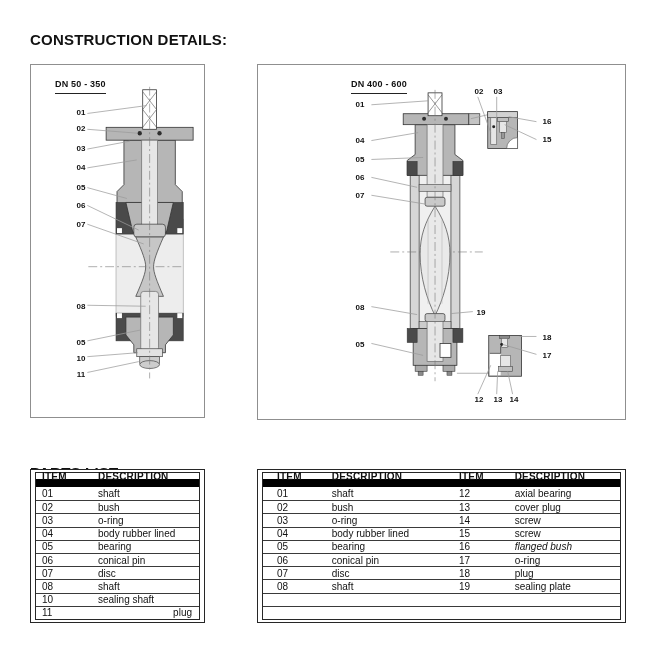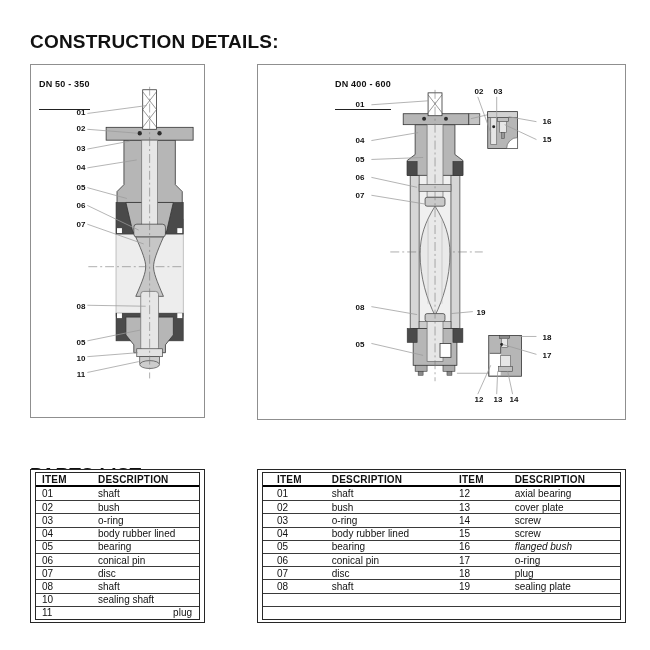--- a/index.html
+++ b/index.html
@@ -1,32 +1,32 @@
 <!DOCTYPE html>
 <html style="--body-gray: #b6b6b6; --dark-gray: #4a4a4a; --light-gray: #ededed; --channel-gray: #e6e6e6; --outline: #333333; --leader: #9a9a9a; --box-border: #8f8f8f; --text: #111111;"><head>
 <meta charset="utf-8">
 <style>
   * { box-sizing: border-box; }
   html,body { margin:0; padding:0; }
   body {
     width:650px; height:650px; background:#ffffff; position:relative;
     font-family:"Liberation Sans", sans-serif; color:var(--text,#111);
   }
-  .title { position:absolute; font-size:19px; font-weight:bold; letter-spacing:.2px; margin:0; white-space:nowrap; }
+  .title { position:absolute; font-size:15px; font-weight:bold; letter-spacing:.2px; margin:0; white-space:nowrap; }
   .diagram-box { position:absolute; border:1px solid var(--box-border,#8f8f8f); background:#fff; }
   .dn-label { position:absolute; font-size:9px; font-weight:bold; letter-spacing:.2px;
-    border-bottom:1px solid #222; padding-bottom:20px; white-space:nowrap; }
+    border-bottom:1px solid #222; padding-bottom:4px; white-space:nowrap;margin-left:16px; }
   .callout { position:absolute; width:16px; font-size:8px; font-weight:bold; line-height:8px; text-align:center; }
   .dsvg { position:absolute; left:0; top:0; }
 
   .tbl { position:absolute; border:1px solid #272727; padding:2px 4px; background:#fff; }
   .tin { border:1px solid #272727; }
   .trow { display:flex; align-items:center; height:13.2px; }
   .trow + .trow { border-top:1px solid #3a3a3a; }
-  .thead { height:14px; border-bottom:2px solid #000000; }
+  .thead { height:14px; border-bottom:8px solid #000000; }
   .thead + .trow { border-top:none; }
   .thead .tcell { font-weight:bold; letter-spacing:.2px; }
   .tcell { font-size:10px; white-space:nowrap; overflow:hidden; }
 
   
   .f-body  { fill:var(--body-gray,#b6b6b6); stroke:var(--outline,#333); stroke-width:.8; }
   .f-dark  { fill:var(--dark-gray,#4a4a4a); stroke:var(--outline,#333); stroke-width:.6; }
   .f-light { fill:var(--light-gray,#ededed); stroke:#a8a8a8; stroke-width:.7; }
   .f-chan  { fill:var(--channel-gray,#e6e6e6); stroke:#6a6a6a; stroke-width:.7; }
   .f-mid   { fill:#c9c9c9; stroke:var(--outline,#333); stroke-width:.7; }
@@ -272,21 +272,21 @@
       <div class="trow">
         <div class="tcell" style="width: 55px; padding-left: 14px;">01</div>
         <div class="tcell" style="width: 128px; padding-left: 14px;">shaft</div>
         <div class="tcell" style="width: 56px; padding-left: 14px;">12</div>
         <div class="tcell" style="width: 120px; padding-left: 14px;">axial bearing</div>
       </div>
       <div class="trow">
         <div class="tcell" style="width: 55px; padding-left: 14px;">02</div>
         <div class="tcell" style="width: 128px; padding-left: 14px;">bush</div>
         <div class="tcell" style="width: 56px; padding-left: 14px;">13</div>
-        <div class="tcell" style="width: 120px; padding-left: 14px;">cover plate</div>
+        <div class="tcell" style="width: 120px; padding-left: 14px;">cover plug</div>
       </div>
       <div class="trow">
         <div class="tcell" style="width: 55px; padding-left: 14px;">03</div>
         <div class="tcell" style="width: 128px; padding-left: 14px;">o-ring</div>
         <div class="tcell" style="width: 56px; padding-left: 14px;">14</div>
         <div class="tcell" style="width: 120px; padding-left: 14px;">screw</div>
       </div>
       <div class="trow">
         <div class="tcell" style="width: 55px; padding-left: 14px;">04</div>
         <div class="tcell" style="width: 128px; padding-left: 14px;">body rubber lined</div>

